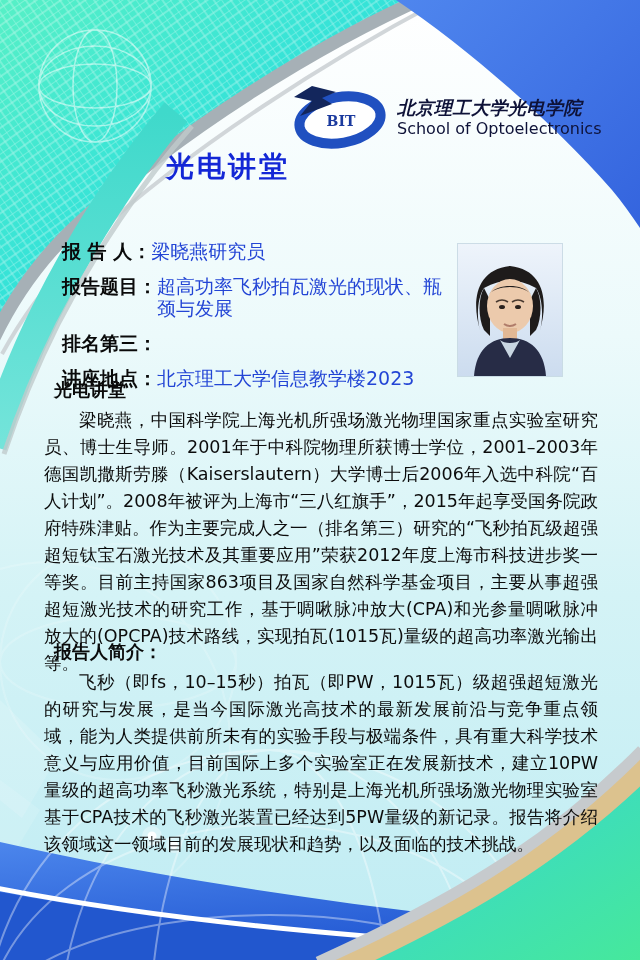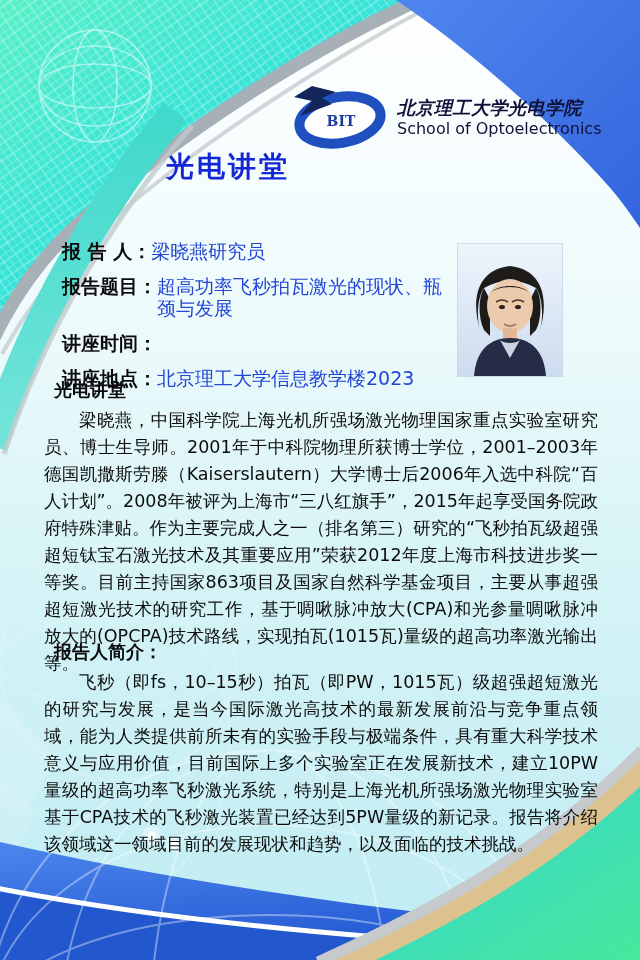--- a/index.html
+++ b/index.html
@@ -150,21 +150,21 @@
   <div class="info-block">
     <div class="info-row">
       <span class="info-label">报 告 人：</span>
       <span class="info-value">梁晓燕研究员</span>
     </div>
     <div class="info-row">
       <span class="info-label">报告题目：</span>
       <span class="info-value">超高功率飞秒拍瓦激光的现状、瓶颈与发展</span>
     </div>
     <div class="info-row">
-      <span class="info-label">讲座时间：</span>
+      <span class="info-label">排名第三：</span>
     </div>
     <div class="info-row">
       <span class="info-label">讲座地点：</span>
       <span class="info-value">北京理工大学信息教学楼2023</span>
     </div>
   </div>
 
   <div class="photo-frame">
     <svg viewBox="0 0 104 132" aria-hidden="true">
       <defs>

